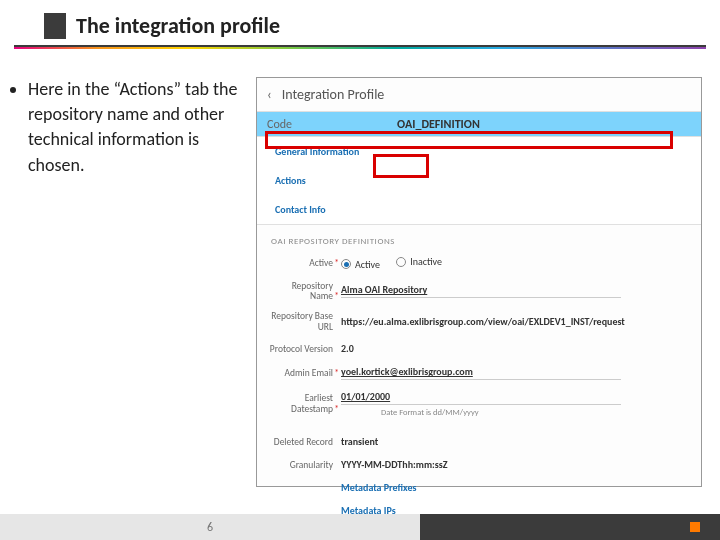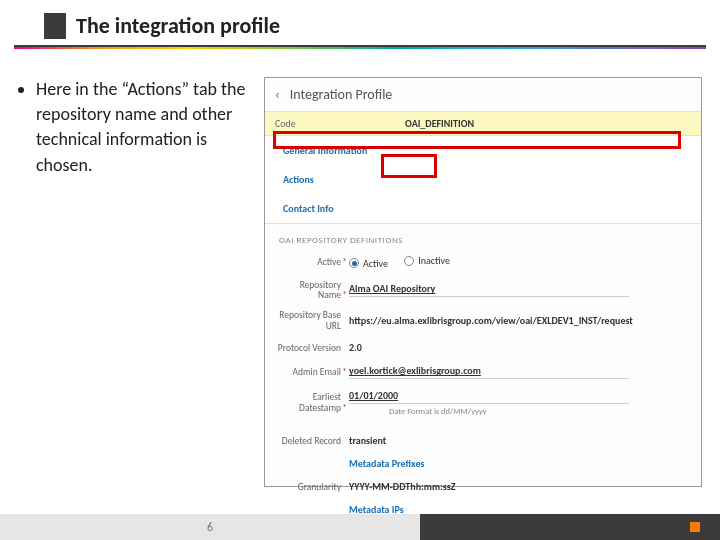--- a/index.html
+++ b/index.html
@@ -4,27 +4,27 @@
 <style>
   * { box-sizing: border-box; margin: 0; padding: 0; }
   html, body { width: 720px; height: 540px; font-family: Calibri, Arial, sans-serif; background: #fff; color: #222; }
   .slide { width: 720px; height: 540px; position: relative; }
   .title-bar { display: flex; align-items: flex-end; padding: 12px 0 0 0; margin-left: 44px; }
   .title-block { width: 22px; height: 26px; background: #3b3b3b; margin-right: 10px; }
   .title-text { font-size: 22px; font-weight: 700; color: #222; }
   .title-underline { height: 2px; margin: 6px 14px 0 14px; background: linear-gradient(90deg,#e6007e 0%,#f7941d 12%,#ffd400 25%,#7ac943 40%,#00a99d 55%,#29abe2 70%,#8e44ad 100%); border-top: 2px solid #3b3b3b; }
   .title-underline { height:0; border-top: 2px solid #3b3b3b; }
   .rainbow { height:2px; margin:0 14px; background: linear-gradient(90deg,#e6007e 0%,#f7941d 12%,#ffd400 25%,#7ac943 40%,#00a99d 55%,#29abe2 70%,#8e44ad 100%); }
-  .content { display:flex; padding: 28px 18px 0 30px; gap: 18px; }
+  .content { display:flex; padding: 28px 18px 0 22px; gap: 18px; }
   .bullet { list-style: disc; margin-left: 6px; font-size: 18px; line-height: 1.4; max-width: 210px; }
   .screenshot { flex: 1; border: 1px solid #999; background:#fdfdfd; font-size: 10px; position: relative; height: 410px; }
   .ss-header { display:flex; align-items:center; gap:10px; padding:8px 10px; border-bottom:1px solid #e0e0e0; }
   .ss-back { font-size:14px; color:#666; cursor:pointer; }
   .ss-title { font-size:14px; color:#555; }
-  .ss-toprows { background:#fef9c3; border-bottom:1px solid #e0e0e0; font-size:10px; }
+  .ss-toprows { background:#7dd3fc; border-bottom:1px solid #e0e0e0; font-size:12px; }
   .ss-row { display:flex; padding:5px 10px; gap:20px; }
   .ss-row .lbl { width:110px; color:#666; }
   .ss-row .val { color:#333; font-weight:600; }
   .redbox1 { position:absolute; border:3px solid #d90000; left: 8px; top: 53px; width: 408px; height: 18px; }
   .tabs { display:flex; gap:0; padding:0 6px; background:#fff; border-bottom:1px solid #e0e0e0;flex-direction:column; }
   .tab { padding:8px 12px; font-size:10px; color:#1a6fb3; font-weight:600; }
   .redbox2 { position:absolute; border:3px solid #d90000; left: 116px; top: 76px; width: 56px; height: 24px; }
   .section-head { font-size:9px; color:#888; letter-spacing:.06em; padding:10px 14px 4px; }
   .form { padding: 0 12px 10px 12px; }
   .frow { display:flex; align-items:center; padding:5px 0; min-height:22px; }
@@ -115,26 +115,26 @@
           <div class="fval">
             <span class="input-underline">01/01/2000</span>
             <div class="helptext">Date Format is dd/MM/yyyy</div>
           </div>
         </div>
         <div class="frow" style="margin-top:8px;">
           <div class="flbl"><span>Deleted Record</span></div>
           <div class="fval">transient</div>
         </div>
         <div class="frow">
+          <div class="flbl"><span>Granularity</span></div>
+          <div class="fval">YYYY-MM-DDThh:mm:ssZ</div>
+        </div>
+        <div class="frow">
           <div class="flbl"></div>
           <div class="fval link">Metadata Prefixes</div>
-        </div>
-        <div class="frow">
-          <div class="flbl"><span>Granularity</span></div>
-          <div class="fval">YYYY-MM-DDThh:mm:ssZ</div>
         </div>
         <div class="frow">
           <div class="flbl"></div>
           <div class="fval link">Metadata IPs</div>
         </div>
       </div>
     </div>
   </div>
 
   <div class="footer">

